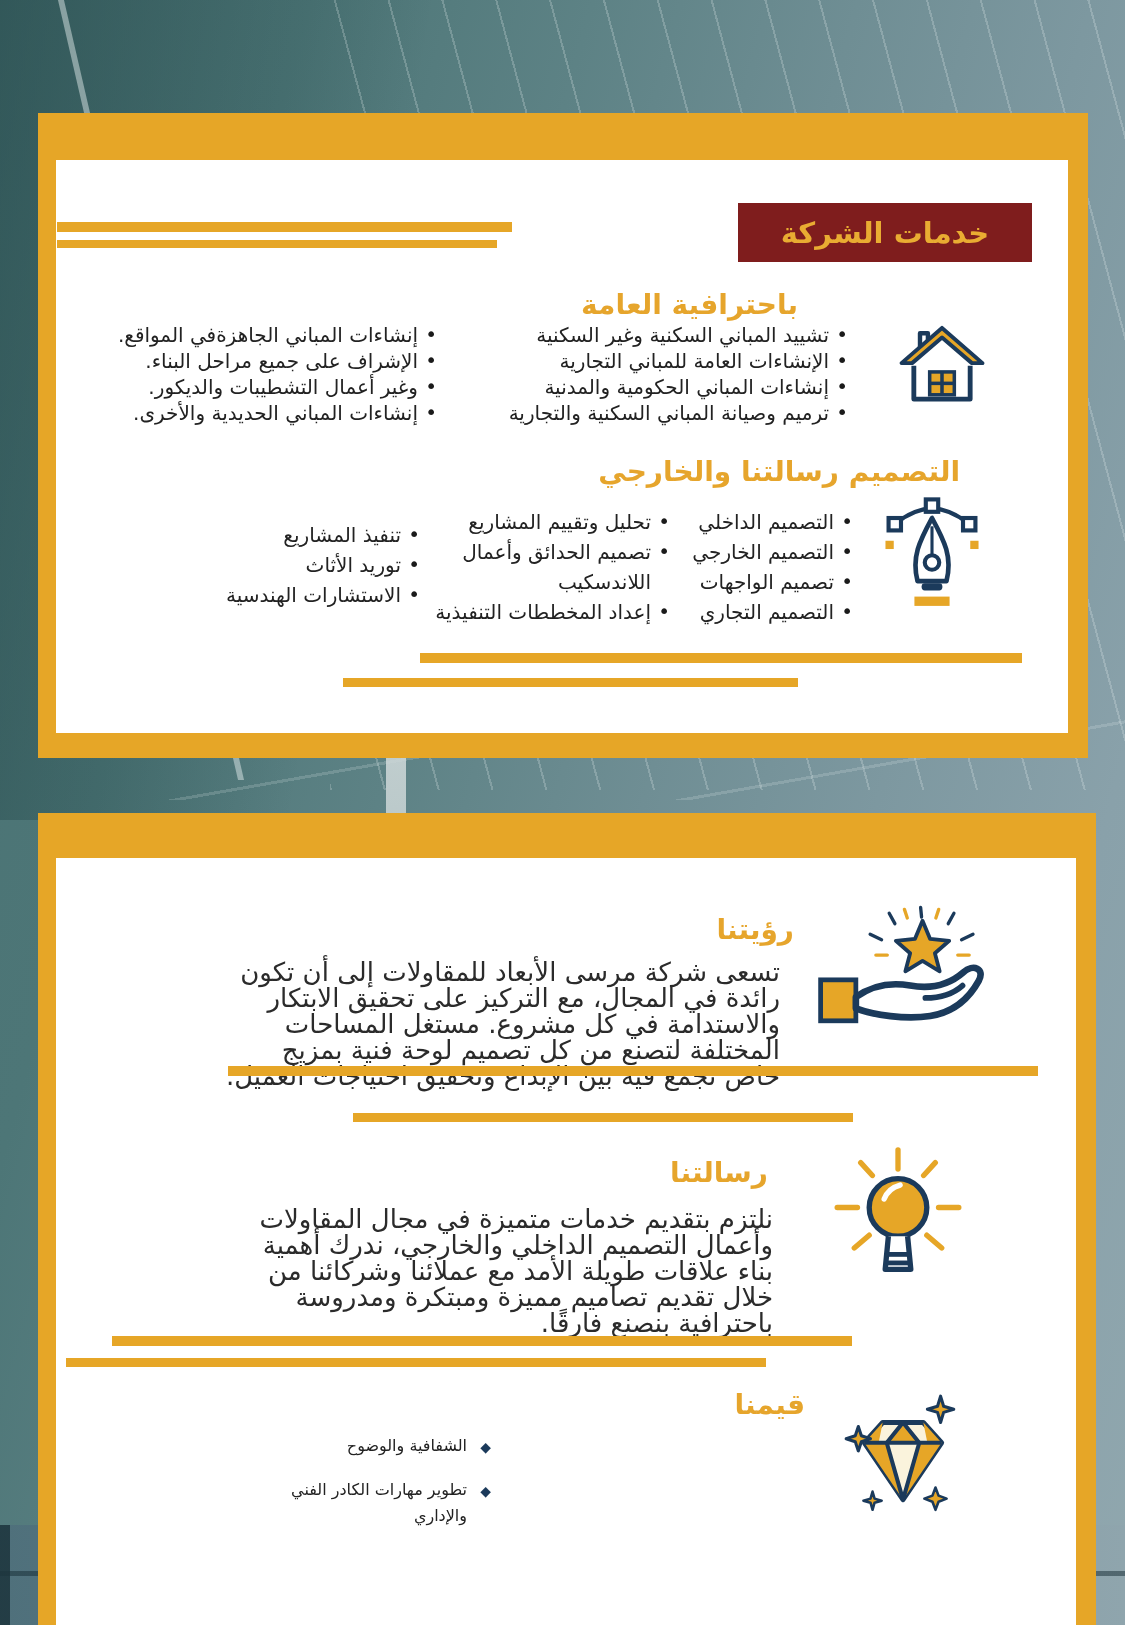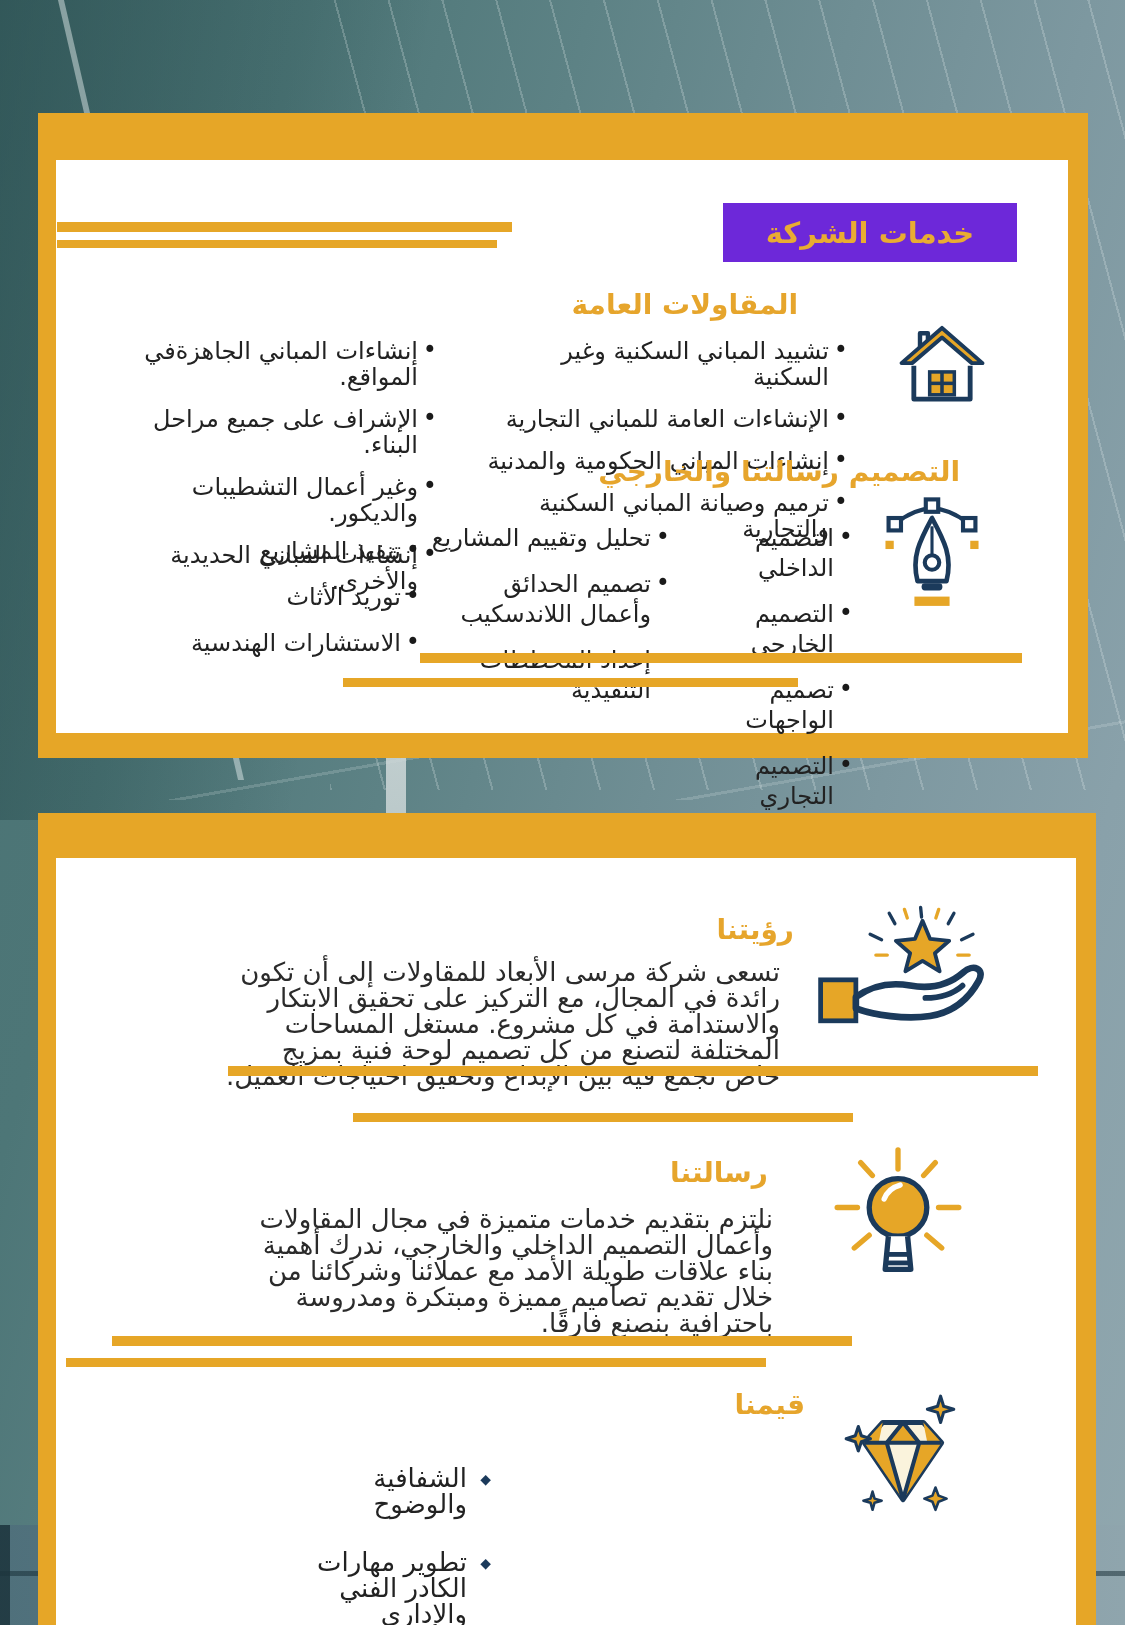--- a/index.html
+++ b/index.html
@@ -27,32 +27,32 @@
       linear-gradient(90deg,#4f707b 0%,#587885 30%,#6b8894 52%,#849ca6 75%,#8fa5ad 100%);}
   
   .card{position:absolute;left:38px;width:1050px;background:#E6A627;}
   .card1{top:113px;height:645px;}
   .card2{top:813px;height:901px;padding-left:8px;}
   .card .inner{position:absolute;background:#fff;}
   .card1 .inner{left:18px;right:20px;top:47px;bottom:25px;}
   .card2 .inner{left:18px;right:20px;top:45px;bottom:26px;}
   .gold-line{position:absolute;background:#E6A627;}
   
-  .header-box{position:absolute;left:685px;top:90px;width:294px;height:59px;background:#6d28d9;
+  .header-box{position:absolute;left:700px;top:90px;width:294px;height:59px;background:#7f1d1d;
     display:flex;align-items:center;justify-content:center;}
   .header-box h1{margin:0;color:#E9AC32;font-size:29px;font-weight:700;direction:rtl;}
   .sec-title{position:absolute;margin:0;color:#E6A52C;font-weight:700;font-size:28px;direction:rtl;text-align:right;white-space:nowrap;}
   .para{position:absolute;margin:0;color:#2b2b2b;font-size:26px;line-height:26px;direction:rtl;text-align:right;}
   ul.blist{position:absolute;margin:0;padding:0;list-style:none;direction:rtl;text-align:right;color:#222;}
-  ul.blist li{position:relative;padding-right:19px;font-size:24px;margin-top:16px;}
+  ul.blist li{position:relative;padding-right:19px;font-size:20px;}
   ul.blist li::before{content:"\2022";position:absolute;right:0;top:-1px;color:#1a1a1a;}
   ul.lh26 li{line-height:26px;}
   ul.lh30 li{line-height:30px;}
   ul.vlist{position:absolute;margin:0;padding:0;list-style:none;direction:rtl;text-align:right;color:#222;}
-  ul.vlist li{position:relative;padding-right:24px;font-size:26px;line-height:26px;margin-bottom:18px;margin-top:32px;}
+  ul.vlist li{position:relative;padding-right:24px;font-size:16px;line-height:26px;margin-bottom:18px;}
   ul.vlist li::before{content:"\25C6";position:absolute;right:0;top:1px;color:#1B3A5B;font-size:14px;}
   svg{display:block;}
 </style>
 </head>
 <body>
 
 <div class="bg-dark"></div>
 <div class="bg-cables"></div>
 <div class="bg-cables2"></div>
 <div class="bg-corner"></div>
@@ -62,21 +62,21 @@
 <section class="card card1">
   <div class="inner"></div>
 
   <div class="gold-line" style="left:19px;top:109px;width:455px;height:10px;"></div>
   <div class="gold-line" style="left:19px;top:127px;width:440px;height:8px;"></div>
 
   <div class="header-box">
     <h1>خدمات الشركة</h1>
   </div>
 
-  <h2 class="sec-title" style="right:290px;top:175px;">المقاولات العامة</h2>
+  <h2 class="sec-title" style="right:290px;top:175px;">باحترافية العامة</h2>
 
   <svg style="position:absolute;left:860px;top:202px;" width="88" height="98" viewBox="0 0 100 100">
     <path d="M25 32 V15 h9 v10" fill="#fff" stroke="#1B3A5B" stroke-width="5" stroke-linejoin="round"></path>
     <path d="M4 49 L50 9 L96 49 L84 49 L50 20 L16 49 Z" fill="#E6A627" stroke="#1B3A5B" stroke-width="4.5" stroke-linejoin="round"></path>
     <path d="M18 52 V90 H82 V52" fill="#fff" stroke="#1B3A5B" stroke-width="5.5" stroke-linejoin="round"></path>
     <rect x="36" y="59" width="28" height="26" fill="#E6A627" stroke="#1B3A5B" stroke-width="4"></rect>
     <line x1="50" y1="59" x2="50" y2="85" stroke="#1B3A5B" stroke-width="4"></line>
     <line x1="36" y1="72" x2="64" y2="72" stroke="#1B3A5B" stroke-width="4"></line>
   </svg>
 

